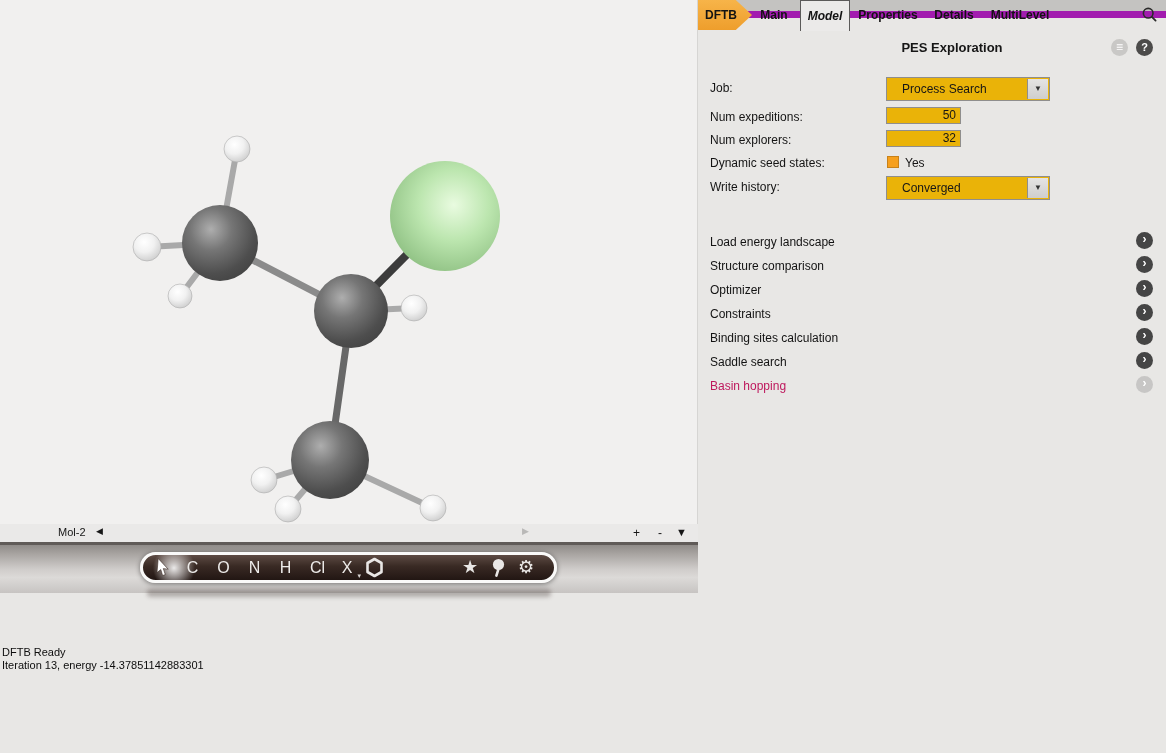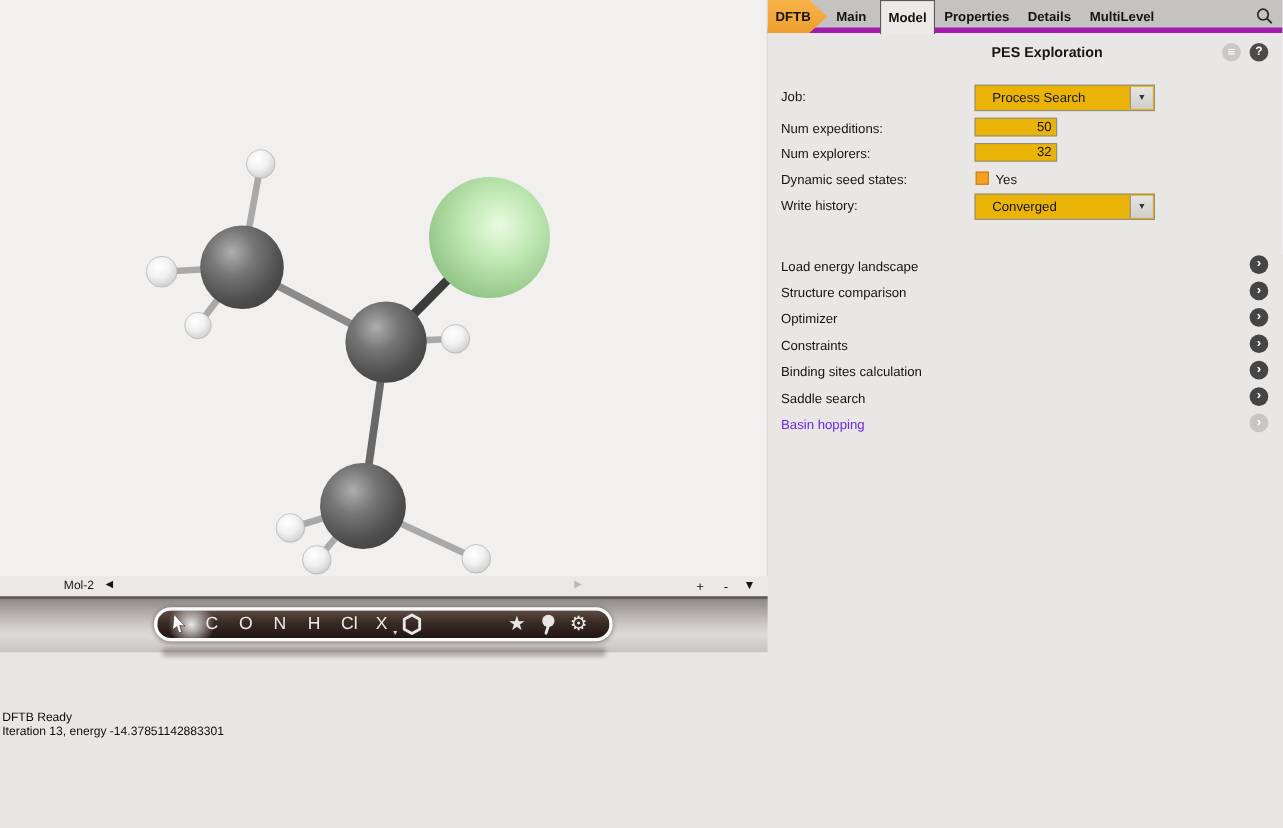--- a/index.html
+++ b/index.html
@@ -43,28 +43,28 @@
   .x-caret { position:absolute; right:-1px; bottom:4px; font-size:7px; color:#d8d5d3; line-height:7px; }
   .spacer { flex:1; }
   .icon-btn { width:28px; display:flex; align-items:center; justify-content:center; }
   .star-glyph { font-size:18px; color:#e9e7e5; line-height:31px; }
   .gear-glyph { font-size:18px; color:#e9e7e5; line-height:31px; }
   .pill-reflection { position:absolute; left:147px; top:44px; width:404px; height:8px;
      background:rgba(35,22,18,.28); border-radius:8px; filter:blur(2px); }
 
   
   .panel { position:relative; width:468px; height:753px; background:#e8e7e5; }
-  .tabbar { position:relative; height:30px; background:#c4c3c1; border-bottom:5px solid #a21caf; }
+  .tabbar { position:relative; height:18px; background:#c4c3c1; border-bottom:7px solid #a21caf; }
   .tab { position:absolute; top:0; height:30px; line-height:30px; font-weight:bold; font-size:12px;
          text-align:center; color:#131313; cursor:pointer; }
   .tab-dftb { left:0; width:54px; background:linear-gradient(180deg,#f7b449,#ee9e2c);
       clip-path:polygon(0 0,70% 0,100% 50%,70% 100%,0 100%); text-align:left; padding-left:7px; }
   .tab-main { left:54px; width:44px; }
   .tab-model { left:102px; width:50px; height:31px; background:#ebeae9;
-      border:1px solid #5b5a59; border-bottom:none; z-index:2; }
+      border:1px solid #5b5a59; border-bottom:none; z-index:2;font-style:italic; }
   .tab-properties { left:152px; width:76px;text-align:center; }
   .tab-details { left:228px; width:56px; }
   .tab-multilevel { left:284px; width:76px; }
   .tab-search { position:absolute; right:7px; top:6px; width:18px; height:18px; cursor:pointer; }
 
   .panel-title { position:absolute; left:0; top:40px; width:508px; text-align:center;
       font-weight:bold; font-size:13px; }
   .round-icon { position:absolute; width:17px; height:17px; border-radius:50%;
       color:#fff; text-align:center; cursor:pointer; }
   .menu-icon { left:413px; top:39px; background:#c9c8c6; font-size:12px; line-height:16px; }
@@ -79,21 +79,21 @@
   .num-input { left:188px; width:75px; height:17px; line-height:15px; text-align:right; padding-right:4px; }
   .checkbox { position:absolute; left:189px; width:12px; height:12px; background:#f6a01e;
       border:1px solid #c8821a; cursor:pointer; }
   .check-label { position:absolute; left:207px; font-size:12px; }
 
   .link-row { position:absolute; left:0; width:468px; height:24px; }
   .link-label { position:absolute; left:12px; top:3px; font-size:12px; color:#131313; cursor:pointer; }
   .link-circle { position:absolute; left:438px; top:0; width:17px; height:17px; border-radius:50%;
       background:#454545; color:#fff; text-align:center; font-size:12px; line-height:15px;
       font-weight:bold; cursor:pointer; }
-  .link-row.disabled .link-label { color:#6d28d9; cursor:default; }
+  .link-row.disabled .link-label { color:#be185d; cursor:default; }
   .link-row.disabled .link-circle { background:#c7c6c5; cursor:default; }
 </style>
 </head>
 <body>
 
 <div class="app">
 
   <div class="left-col">
 
     <div class="viewport">

